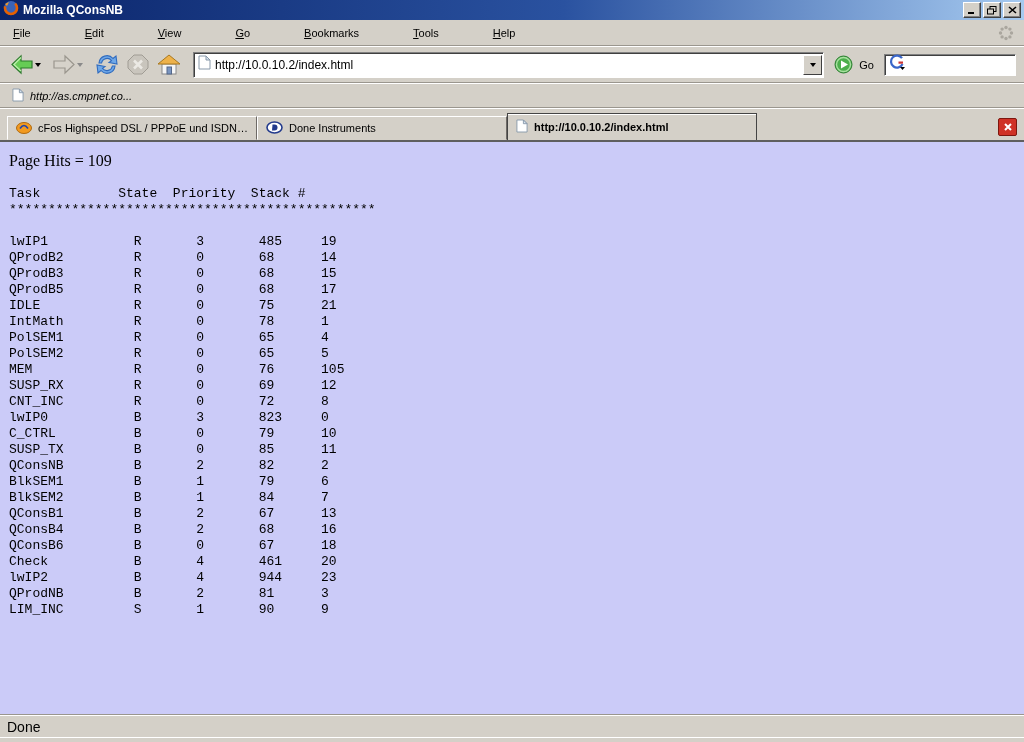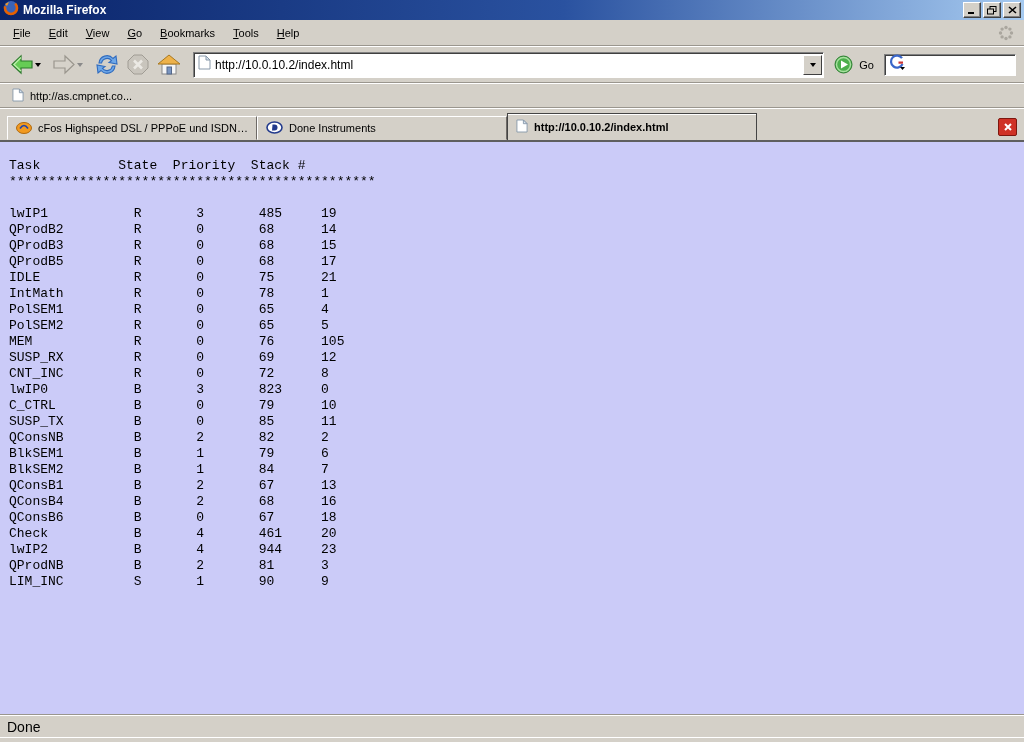--- a/index.html
+++ b/index.html
@@ -9,21 +9,21 @@
   
   .titlebar{height:20px;flex:0 0 20px;background:linear-gradient(to right,#0a246a 0%,#2a52a0 55%,#a6caf0 100%);
     display:flex;align-items:center;padding:0 3px;gap:4px;}
   .titlebar .title{color:#fff;font-weight:bold;font-size:12px;line-height:20px;}
   .tb-buttons{margin-left:auto;display:flex;gap:2px;}
   .tb-btn{width:16px;height:14px;background:#d4d0c8;border:1px solid;border-color:#fff #404040 #404040 #fff;
     box-shadow:inset -1px -1px 0 #808080;display:flex;align-items:center;justify-content:center;}
 
   
   .menubar{height:25px;flex:0 0 25px;background:#d4d0c8;display:flex;align-items:center;padding:0 4px;
-    font-size:11px;color:#000;border-bottom:1px solid #9a968e;}
+    font-size:11px;color:#000;border-bottom:1px solid #9a968e;gap:36px;}
   .menu-item{padding:3px 9px;cursor:default;}
   .menu-item u{text-decoration:underline;}
   .throbber{margin-left:auto;margin-right:6px;display:flex;align-items:center;}
 
   
   .toolbar{height:35px;flex:0 0 35px;background:#d4d0c8;border-top:1px solid #fff;border-bottom:1px solid #9a968e;
     display:flex;align-items:center;padding:0 8px;}
   .tool-btn{display:flex;align-items:center;padding:2px;margin-right:2px;}
   .caret{width:0;height:0;border-left:3px solid transparent;border-right:3px solid transparent;
     border-top:4px solid #000;margin:0 5px 0 1px;}
@@ -34,21 +34,21 @@
   .url-drop{width:17px;height:18px;background:#d4d0c8;border:1px solid;border-color:#fff #404040 #404040 #fff;
     display:flex;align-items:center;justify-content:center;flex:0 0 17px;}
   .url-drop .caret{margin:0;}
   .go-btn{display:flex;align-items:center;gap:6px;font-size:11px;padding:2px 6px 2px 2px;}
   .search-box{width:122px;flex:0 0 122px;height:20px;background:#fff;border:1px solid;border-color:#808080 #fff #fff #808080;
     box-shadow:inset 1px 1px 0 #404040;display:flex;align-items:center;padding:0 4px;gap:3px;margin-left:4px;}
   .search-input{border:none;outline:none;flex:1;font-size:11px;background:transparent;min-width:0;}
 
   
   .bookmarksbar{height:23px;flex:0 0 23px;background:#d4d0c8;border-top:1px solid #fff;border-bottom:1px solid #9a968e;
-    display:flex;align-items:center;padding:0 8px;font-size:11px;}
+    display:flex;align-items:center;padding:0 8px;font-size:11px;font-style:italic;}
   .bookmark-item{display:flex;align-items:center;gap:6px;padding:1px 4px;}
 
   
   .tabstrip{height:31px;flex:0 0 31px;background:#d4d0c8;border-top:1px solid #fff;display:flex;align-items:flex-end;
     padding:0 0 0 7px;position:relative;border-bottom:2px solid #5f5f5f;}
   .tab{width:232px;flex:0 0 232px;height:22px;display:flex;align-items:center;gap:6px;padding:0 8px;font-size:11px;
     background:#d4d0c8;border:1px solid;border-color:#fff #6e6a66 transparent #fff;white-space:nowrap;overflow:hidden;}
   .tab .label{overflow:hidden;text-overflow:ellipsis;flex:1;}
   .tab.active{font-weight:bold;height:26px;border:1px solid #444;border-bottom:none;box-shadow:inset 0 1px 0 #fff;}
   .tab-close-btn{position:absolute;right:7px;top:9px;width:17px;height:16px;background:#cf3226;border:1px solid #7d170f;
@@ -72,21 +72,21 @@
 
   <div class="titlebar">
     <span>
       <svg width="16" height="16" viewBox="0 0 16 16">
         <circle cx="8" cy="8" r="7" fill="#3a63b8"></circle>
         <circle cx="8" cy="8" r="6" fill="none" stroke="#e66000" stroke-width="2.6" stroke-dasharray="26 12" stroke-dashoffset="6"></circle>
         <circle cx="8" cy="8" r="3.4" fill="#3a63b8"></circle>
         <path d="M2 4 L6 2 L4 6 Z" fill="#f59a23"></path>
       </svg>
     </span>
-    <span class="title">Mozilla Firefox</span>
+    <span class="title">Mozilla QConsNB</span>
     <div class="tb-buttons">
       <div class="tb-btn">
         <svg width="8" height="9">
             <rect x="0" y="6" width="6" height="2" fill="#000"></rect>
           </svg>
       </div>
       <div class="tb-btn">
         <svg width="10" height="9">
           <rect x="3" y="0.5" width="6" height="5" fill="none" stroke="#000"></rect>
           <rect x="0.5" y="3" width="6" height="5" fill="#d4d0c8" stroke="#000"></rect>
@@ -233,20 +233,21 @@
       <span class="label">http://10.0.10.2/index.html</span>
     </div>
     <div class="tab-close-btn">
       <svg width="10" height="10">
         <path d="M2 2 L8 8 M8 2 L2 8" stroke="#fff" stroke-width="2"></path>
       </svg>
     </div>
   </div>
 
   <div class="content">
+    <div class="page-hits">Page Hits = 109</div>
     <pre class="task-table">Task          State  Priority  Stack #
 ***********************************************
 
 lwIP1           R       3       485     19
 QProdB2         R       0       68      14
 QProdB3         R       0       68      15
 QProdB5         R       0       68      17
 IDLE            R       0       75      21
 IntMath         R       0       78      1
 PolSEM1         R       0       65      4

